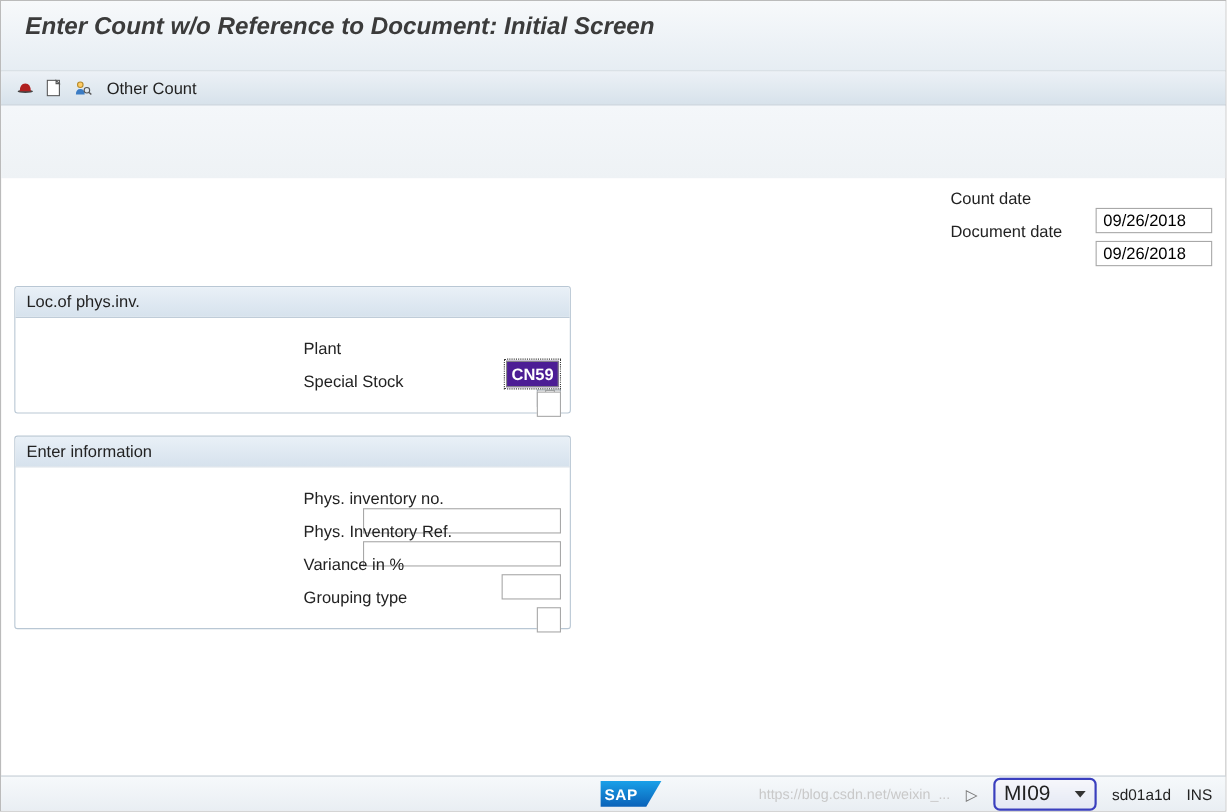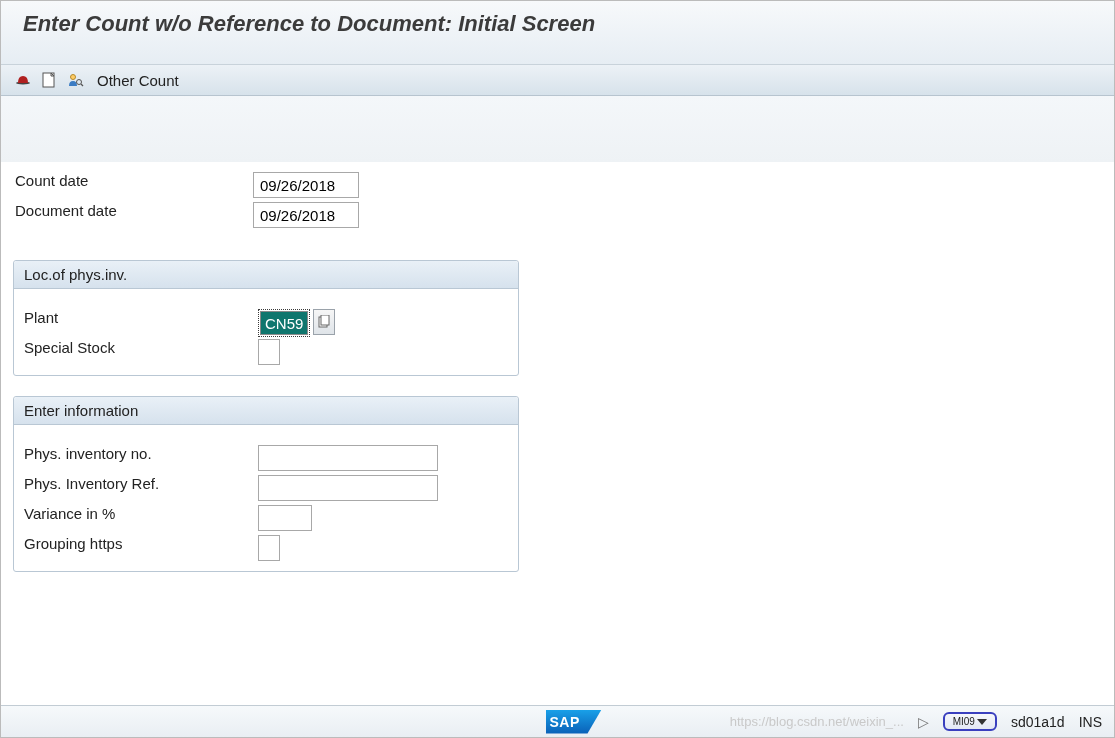--- a/index.html
+++ b/index.html
@@ -52,22 +52,23 @@
     background: linear-gradient(#f4f7fa, #eef2f5);
     height: 66px;
     border-bottom: 0;
   }
   
   .content {
     padding: 10px 12px 0 12px;
   }
   .row {
     display: flex;
-    align-items: flex-start;
+    align-items: flex-end;
     height: 30px;
+    flex-direction: column;
   }
   .row .lbl {
     width: 240px;
     padding-left: 2px;
   }
   input.sap-in {
     font-family: inherit;
     font-size: 15px;
     padding: 2px 6px;
     height: 26px;
@@ -102,27 +103,27 @@
   }
   .group-body .row .lbl { width: 236px; }
   
   .sel-wrap {
     display: inline-flex;
     align-items: center;
     border: 1px dotted #3a3a3a;
     padding: 1px;
   }
   .sel-wrap input.sap-in {
-    background: #0f766e;
+    background: #4c1d95;
     color: #fff;
     border: 1px solid #8a8a8a;
     width: 48px;
     height: 24px;
     padding: 1px 4px;
-    font-weight: normal;
+    font-weight: bold;
   }
   .f4-btn {
     width: 22px; height: 26px;
     border: 1px solid #9aa2aa;
     background: linear-gradient(#f6f6f6, #dfe4e9);
     margin-left: 3px;
     display: inline-flex; align-items: center; justify-content: center;
     cursor: pointer;
   }
   .f4-btn svg { display:block; }
@@ -161,23 +162,23 @@
     color: #c9c9c9;
     font-size: 13px;
   }
   .tcode-box {
     border: 2px solid #3a3fbe;
     border-radius: 6px;
     background: linear-gradient(#f6f7fb,#e4e8f4);
     padding: 2px 8px;
     display: inline-flex;
     align-items: center;
-    gap: 2px;
-    cursor: pointer;
-    font-size: 10px;
+    gap: 22px;
+    cursor: pointer;
+    font-size: 19px;
   }
   .tri-down {
     width: 0; height: 0;
     border-left: 5px solid transparent;
     border-right: 5px solid transparent;
     border-top: 6px solid #333;
   }
   .statusbar .sys {
     font-size: 14px;
   }
@@ -259,21 +260,21 @@
         </div>
         <div class="row">
           <span class="lbl">Phys. Inventory Ref.</span>
           <input class="sap-in med" value="" style="">
         </div>
         <div class="row">
           <span class="lbl">Variance in %</span>
           <input class="sap-in small" value="" style="">
         </div>
         <div class="row">
-          <span class="lbl">Grouping https</span>
+          <span class="lbl">Grouping type</span>
           <input class="sap-in tiny" value="" style="">
         </div>
       </div>
     </div>
 
   </div>
 
   <div class="statusbar">
     <div class="sap-logo">
       <div class="shape">

